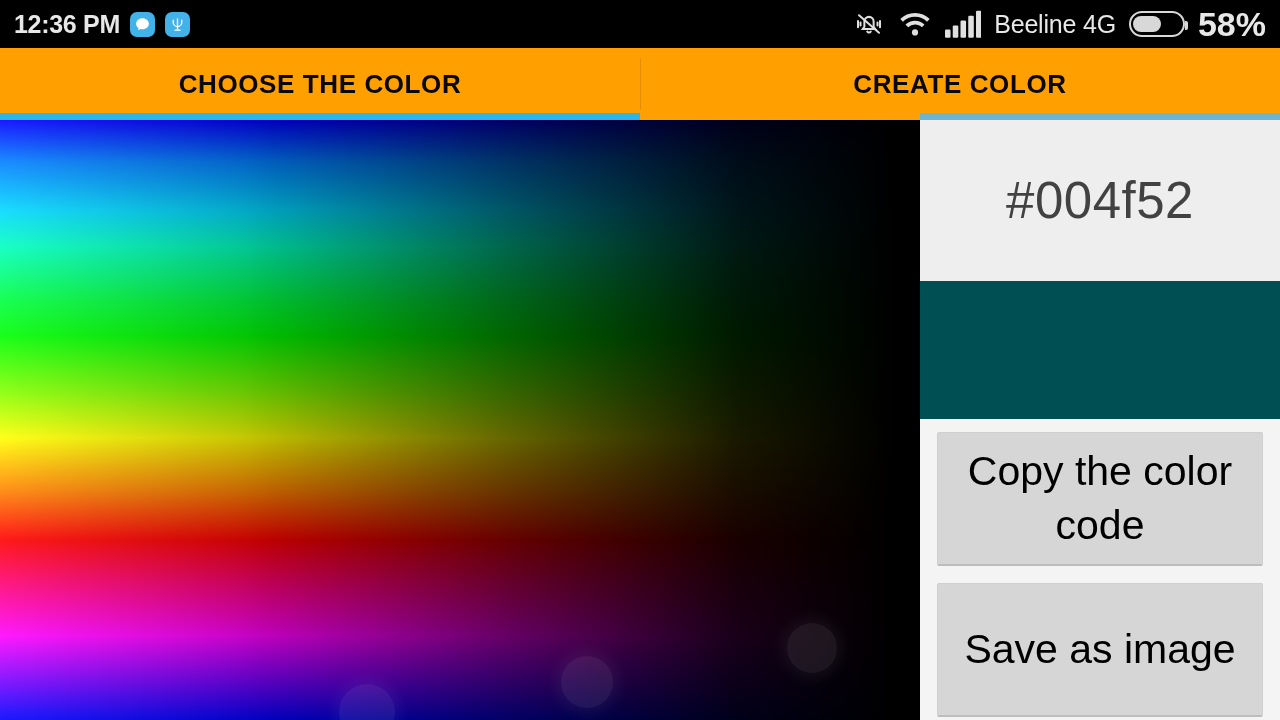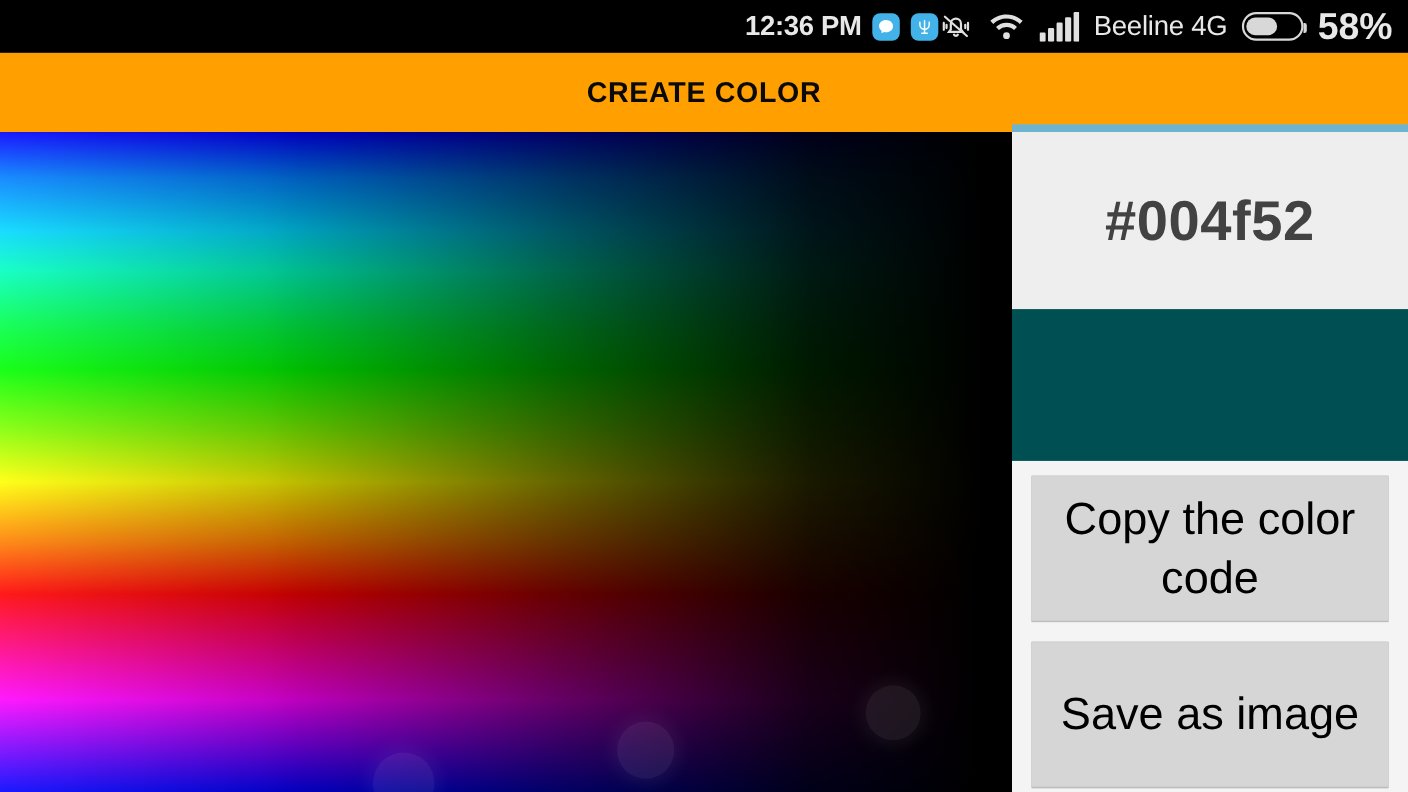--- a/index.html
+++ b/index.html
@@ -24,21 +24,21 @@
 
   
   .statusbar {
     position: absolute;
     left: 0; top: 0;
     width: 1280px;
     height: 48px;
     background: #000000;
     display: flex;
     align-items: center;
-    justify-content: flex-end;
+    justify-content: space-between;
     padding: 0 14px;
     box-sizing: border-box;
   }
   .sb-left {
     display: flex;
     align-items: center;
     gap: 10px;
   }
   .sb-clock {
     color: #e8e8e8;
@@ -232,21 +232,20 @@
   }
   .hex-box {
     position: absolute;
     left: 0; top: 0;
     width: 360px;
     height: 161px;
     background: #EEEEEE;
     display: flex;
     align-items: center;
     justify-content: center;
-    font-weight: bold;
   }
   .hex-text {
     color: #424242;
     font-size: 51px;
     line-height: 1;
     letter-spacing: 0.5px;
   }
   .swatch {
     position: absolute;
     left: 0;
@@ -349,20 +348,24 @@
 
       <span class="battery">
         <span class="fill" style="width: 27.84px;"></span>
       </span>
 
       <span class="sb-batt-pct">58%</span>
     </div>
   </div>
 
   <div class="tabbar">
+    <div class="tab">
+      <span class="tab-label">CHOOSE THE COLOR</span>
+      <span class="tab-indicator"></span>
+    </div>
     <div class="tab inactive">
       <span class="tab-label">CREATE COLOR</span>
 
     </div>
   </div>
   <div class="under-bar-line"></div>
 
   <div class="picker">
     <div class="hue"></div>
     <div class="darken"></div>

